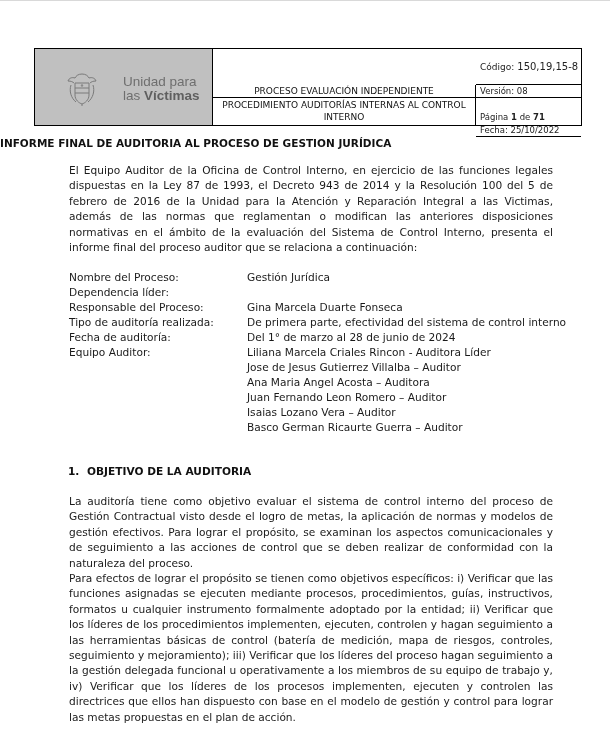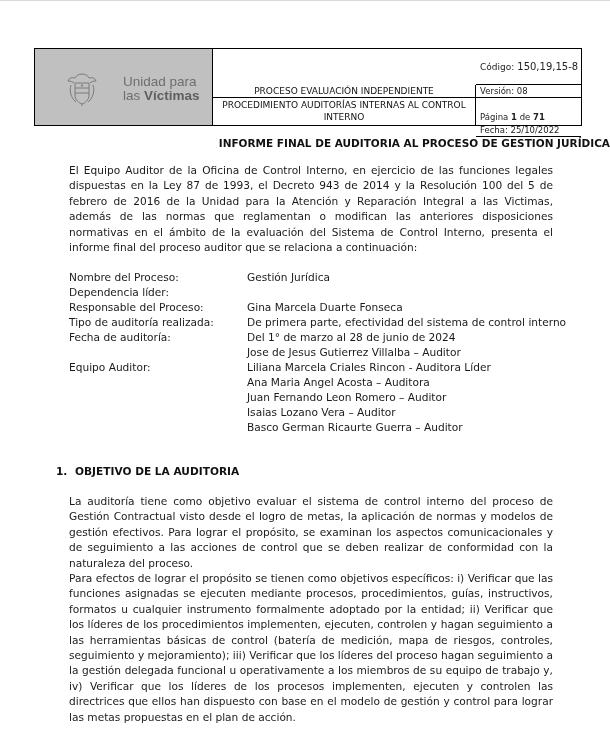--- a/index.html
+++ b/index.html
@@ -48,35 +48,35 @@
   .hdr .page-cell { top: 62px; height: 14px; line-height: 13px; }
   .hdr .page-cell b { font-weight: bold; }
 
   .logo { position: absolute; left: 30px; top: 22px; display: flex; align-items: center; gap: 20px; }
   .logo svg { width: 34px; height: 36px; }
   .logo .logotext { margin-left: 4px; color: #6e6e6e; font-size: 13.5px; line-height: 14px; font-family: "Liberation Sans", sans-serif; }
   .logo .logotext b { font-weight: bold; color: #5f5f5f; }
 
   
   .doc-title {
-    position: absolute; left: 0; width: 610px; top: 137px; text-align: right;
+    position: absolute; left: 0; width: 610px; top: 137px; text-align: left;
     font-weight: bold; font-size: 10.5px; color: #111;
   }
   .para {
     position: absolute; left: 69px; width: 484px;
     font-size: 10.6px; line-height: 15.4px; text-align: justify; color: #1a1a1a;
     text-align-last: left;
   }
   .p1 { top: 163px; }
   .info { position: absolute; left: 69px; top: 270px; font-size: 10.6px; line-height: 15px; }
   .info .row { display: flex; }
   .info .lbl { width: 178px; flex: none; }
   .info .val { white-space: nowrap; }
   .section {
-    position: absolute; left: 56px; top: 465px;
+    position: absolute; left: 68px; top: 465px;
     font-weight: bold; font-size: 10.6px; color: #111;
   }
   .section .num { display: inline-block; width: 19px; }
   .p2 { top: 494px; }
   .p3 { top: 571px; }
 </style>
 </head>
 <body>
 
 <div class="topline"></div>
@@ -138,26 +138,26 @@
     </div>
   <div class="row">
       <span class="lbl">Tipo de auditoría realizada:</span>
       <span class="val">De primera parte, efectividad del sistema de control interno</span>
     </div>
   <div class="row">
       <span class="lbl">Fecha de auditoría:</span>
       <span class="val">Del 1° de marzo al 28 de junio de 2024</span>
     </div>
   <div class="row">
+      <span class="lbl">Equipo Auditor:</span>
+      <span class="val">Liliana Marcela Criales Rincon - Auditora Líder</span>
+    </div>
+  <div class="row">
       <span class="lbl"></span>
       <span class="val">Jose de Jesus Gutierrez Villalba – Auditor</span>
-    </div>
-  <div class="row">
-      <span class="lbl">Equipo Auditor:</span>
-      <span class="val">Liliana Marcela Criales Rincon - Auditora Líder</span>
     </div>
   <div class="row">
       <span class="lbl"></span>
       <span class="val">Ana Maria Angel Acosta – Auditora</span>
     </div>
   <div class="row">
       <span class="lbl"></span>
       <span class="val">Juan Fernando Leon Romero – Auditor</span>
     </div>
   <div class="row">

